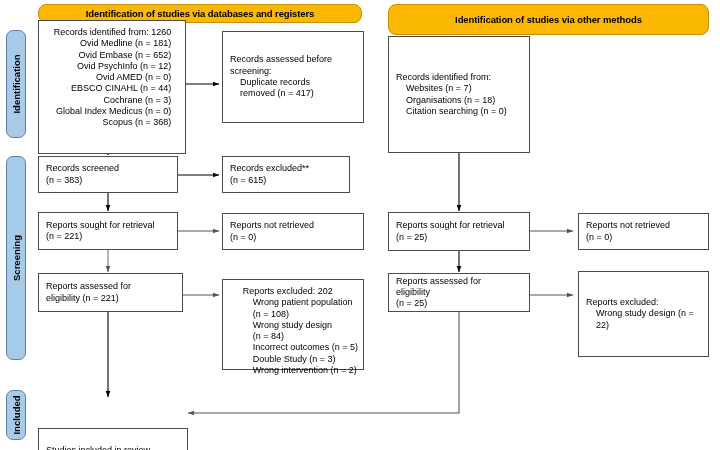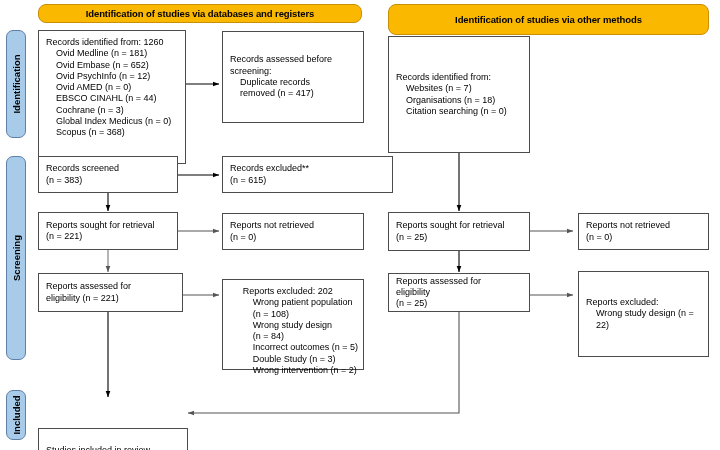--- a/index.html
+++ b/index.html
@@ -128,21 +128,21 @@
   </div>
 
   <div class="phase" style="left:6px; top:156px; width:20px; height:204px;">
     <span>Screening</span>
   </div>
 
   <div class="phase" style="left:6px; top:390px; width:20px; height:50px;">
     <span>Included</span>
   </div>
 
-  <div class="box vtop" style="left:38px; top:30px; width:148px; height:134px;">
+  <div class="box vtop" style="left:38px; top:20px; width:148px; height:134px;text-align:right;">
     <div class="txt">Records identified from: 1260
     Ovid Medline (n = 181)
     Ovid Embase (n = 652)
     Ovid PsychInfo (n = 12)
     Ovid AMED (n = 0)
     EBSCO CINAHL (n = 44)
     Cochrane (n = 3)
     Global Index Medicus (n = 0)
     Scopus (n = 368)</div>
   </div>
@@ -152,21 +152,21 @@
 <span class="ital">screening</span><span>:
     Duplicate records
     removed (n = 417)</span></div>
   </div>
 
   <div class="box" style="left:38px; top:156px; width:140px; height:37px;">
     <div class="txt">Records screened
 (n = 383)</div>
   </div>
 
-  <div class="box" style="left:222px; top:156px; width:171px; height:37px;">
+  <div class="box" style="left:222px; top:156px; width:128px; height:37px;">
     <div class="txt">Records excluded**
 (n = 615)</div>
   </div>
 
   <div class="box" style="left:38px; top:212px; width:140px; height:38px;">
     <div class="txt">Reports sought for retrieval
 (n = 221)</div>
   </div>
 
   <div class="box" style="left:222px; top:213px; width:142px; height:37px;">

